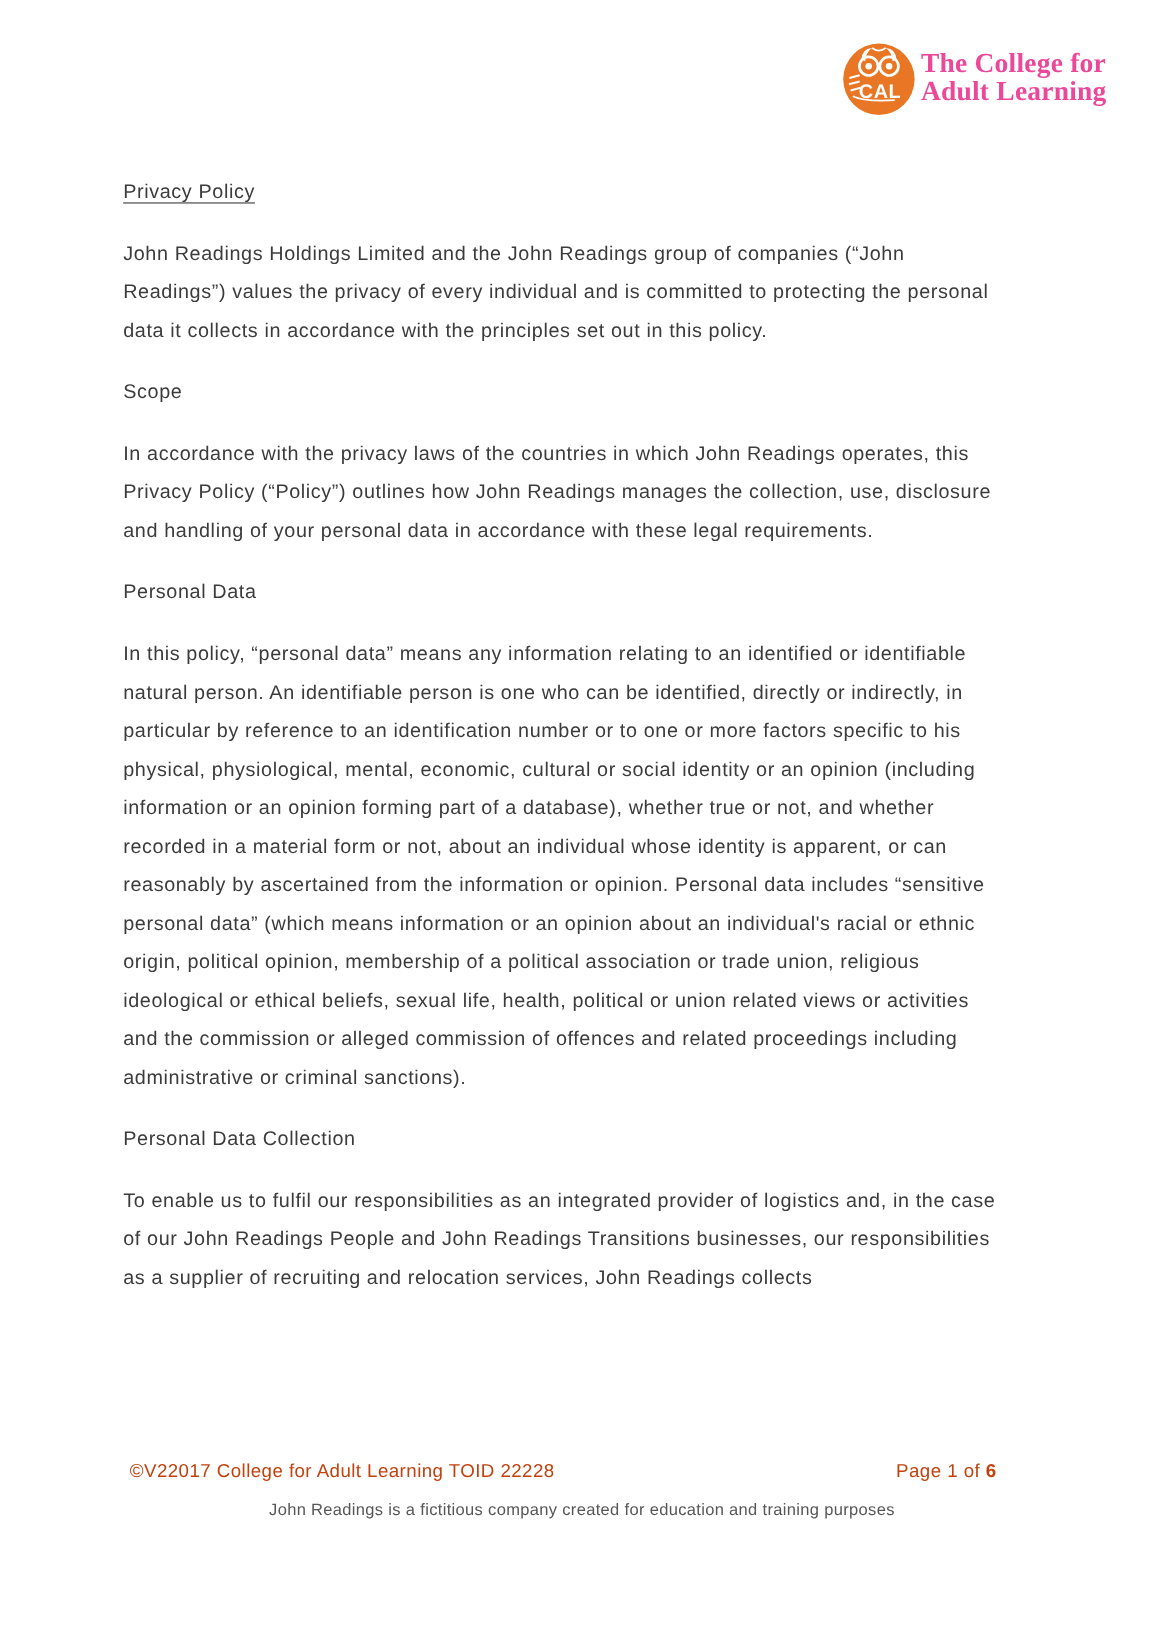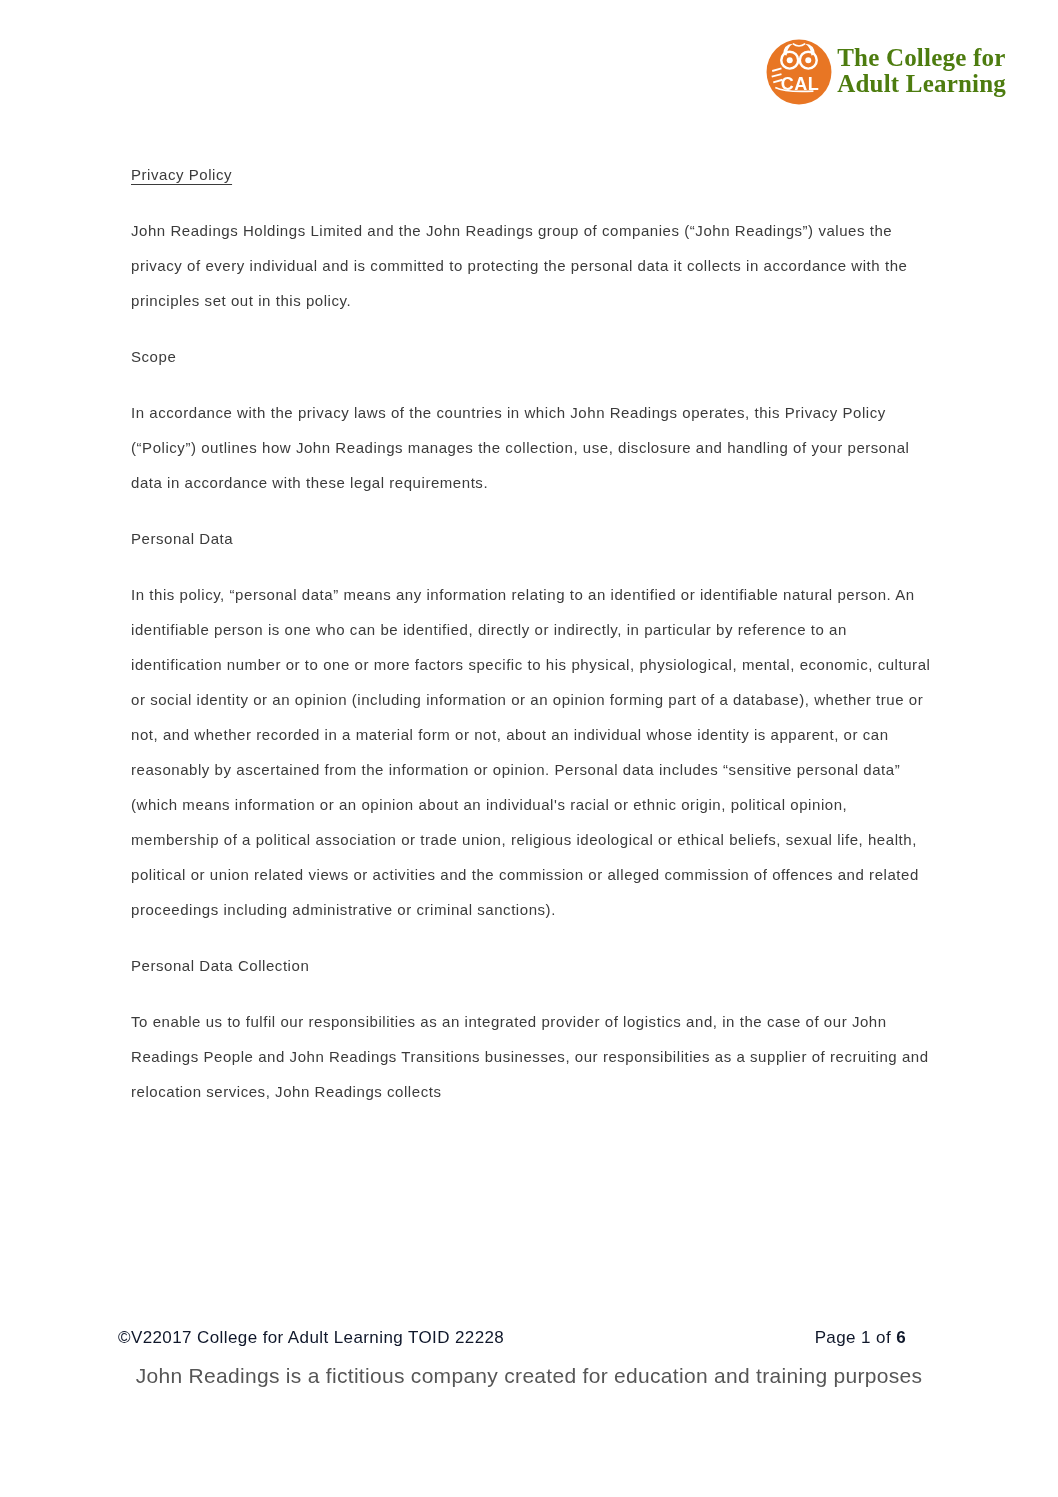--- a/index.html
+++ b/index.html
@@ -20,32 +20,32 @@
     display: flex;
     align-items: center;
     gap: 4px;
   }
   .logo-mark { display: block; }
   .logo-text {
     font-family: "Liberation Serif", serif;
     font-weight: 600;
     font-size: 25px;
     line-height: 26.5px;
-    color: #4d7c0f;
+    color: #ec4899;
     letter-spacing: 0.2px;
     white-space: nowrap;
   }
 
   
   .content {
     position: absolute;
-    left: 131px;
+    left: 112px;
     top: 157px;
     width: 806px;
-    font-size: 15px;
+    font-size: 18px;
     line-height: 35px;
     letter-spacing: 0.55px;
     color: #3b3b3b;
   }
   .content .h {
     margin: 0 0 21px 0;
     font-weight: 400;
   }
   .content p {
     margin: 0 0 21px 0;
@@ -63,27 +63,27 @@
     right: 0;
     top: 1328px;
   }
   .footer-row {
     display: flex;
     justify-content: space-between;
     padding-left: 118px;
     padding-right: 152px;
     font-size: 17px;
     letter-spacing: 0.4px;
-    color: #0f172a;
+    color: #c2410c;
   }
   .footer-row .page-total { font-weight: 700; }
   .tagline {
     margin-top: 16px;
     text-align: center;
-    font-size: 21px;
+    font-size: 15px;
     letter-spacing: 0.3px;
     color: #565656;
   }
 </style>
 </head>
 <body>
 
 <div class="page">
 
   <div class="logo">

